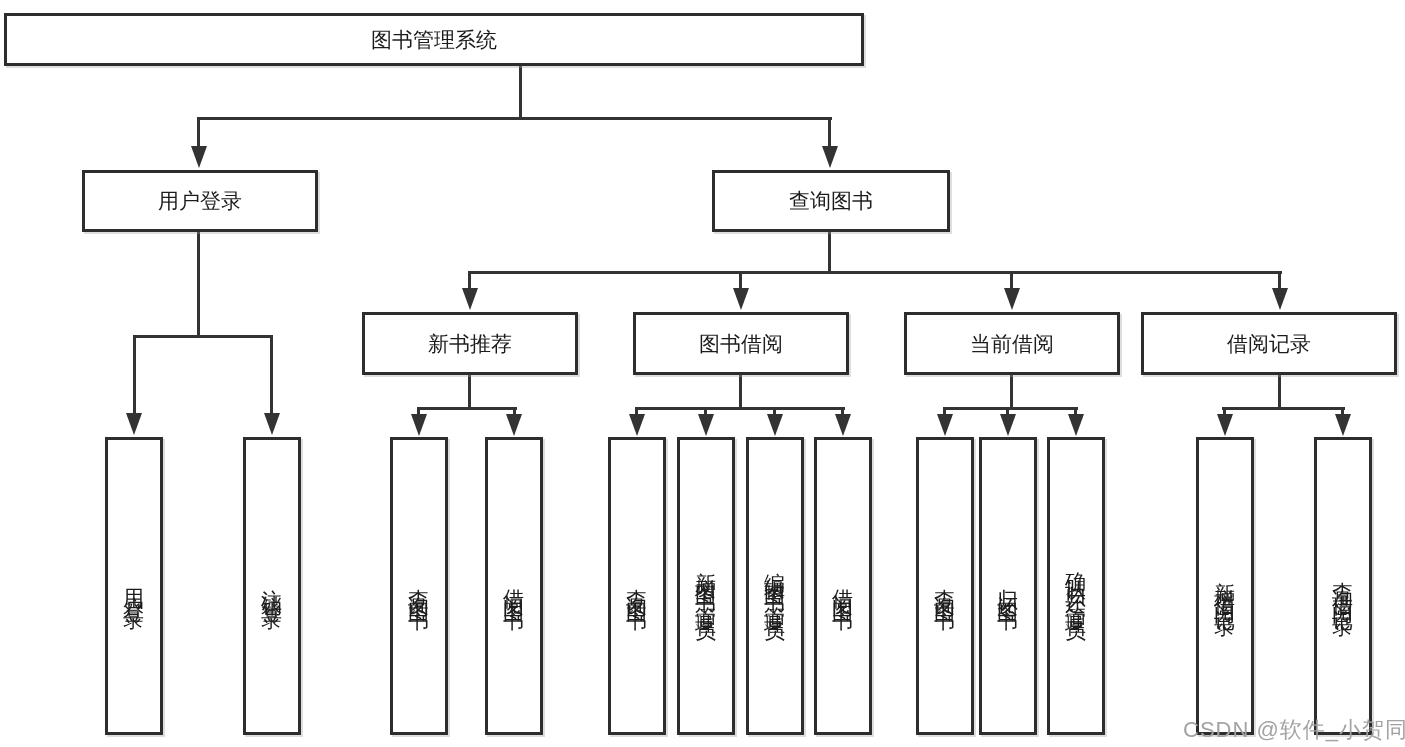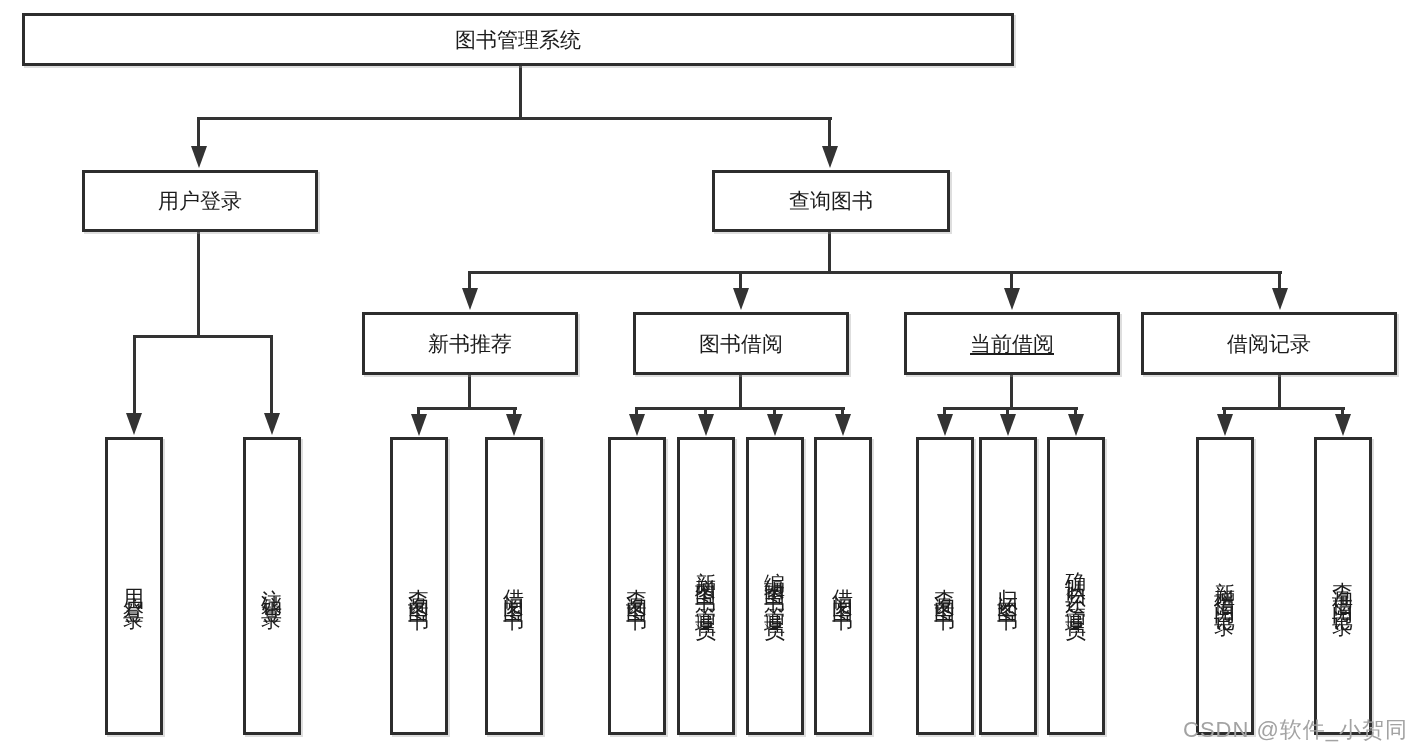--- a/index.html
+++ b/index.html
@@ -26,21 +26,21 @@
   .watermark{
     position:absolute;left:1183px;top:715px;font-size:22px;color:#a3a3a3;
     letter-spacing:1px;z-index:5;white-space:nowrap;
   }
 </style>
 </head>
 <body>
 
 <div id="canvas">
 
-  <div class="box" style="left:22px;top:13px;width:992px;height:53px;">图书管理系统</div>
+  <div class="box" style="left:4px;top:13px;width:860px;height:53px;">图书管理系统</div>
 
   <div class="line" style="left:519px;top:66px;width:3px;height:54px;"></div>
   <div class="line" style="left:197px;top:117px;width:635px;height:3px;"></div>
   <div class="line" style="left:197px;top:117px;width:3px;height:32px;"></div>
   <div class="arr" style="left:191px;top:146px;"></div>
   <div class="line" style="left:828px;top:117px;width:3px;height:32px;"></div>
   <div class="arr" style="left:822px;top:146px;"></div>
 
   <div class="box" style="left:82px;top:170px;width:236px;height:62px;">用户登录</div>
   <div class="box" style="left:712px;top:170px;width:238px;height:62px;">查询图书</div>
@@ -58,21 +58,21 @@
   <div class="arr" style="left:462px;top:288px;"></div>
   <div class="line" style="left:739px;top:271px;width:3px;height:20px;"></div>
   <div class="arr" style="left:733px;top:288px;"></div>
   <div class="line" style="left:1010px;top:271px;width:3px;height:20px;"></div>
   <div class="arr" style="left:1004px;top:288px;"></div>
   <div class="line" style="left:1278px;top:271px;width:3px;height:20px;"></div>
   <div class="arr" style="left:1272px;top:288px;"></div>
 
   <div class="box" style="left:362px;top:312px;width:216px;height:63px;">新书推荐</div>
   <div class="box" style="left:633px;top:312px;width:216px;height:63px;">图书借阅</div>
-  <div class="box" style="left:904px;top:312px;width:216px;height:63px;text-decoration:underline;">当前借阅</div>
+  <div class="box" style="left:904px;top:312px;width:216px;height:63px;">当前借阅</div>
   <div class="box" style="left:1141px;top:312px;width:256px;height:63px;">借阅记录</div>
 
   <div class="line" style="left:468px;top:375px;width:3px;height:35px;"></div>
   <div class="line" style="left:739px;top:375px;width:3px;height:35px;"></div>
   <div class="line" style="left:1010px;top:375px;width:3px;height:35px;"></div>
   <div class="line" style="left:1278px;top:375px;width:3px;height:35px;"></div>
 
   <div class="line" style="left:417px;top:407px;width:100px;height:3px;"></div>
   <div class="line" style="left:635px;top:407px;width:210px;height:3px;"></div>
   <div class="line" style="left:943px;top:407px;width:135px;height:3px;"></div>

